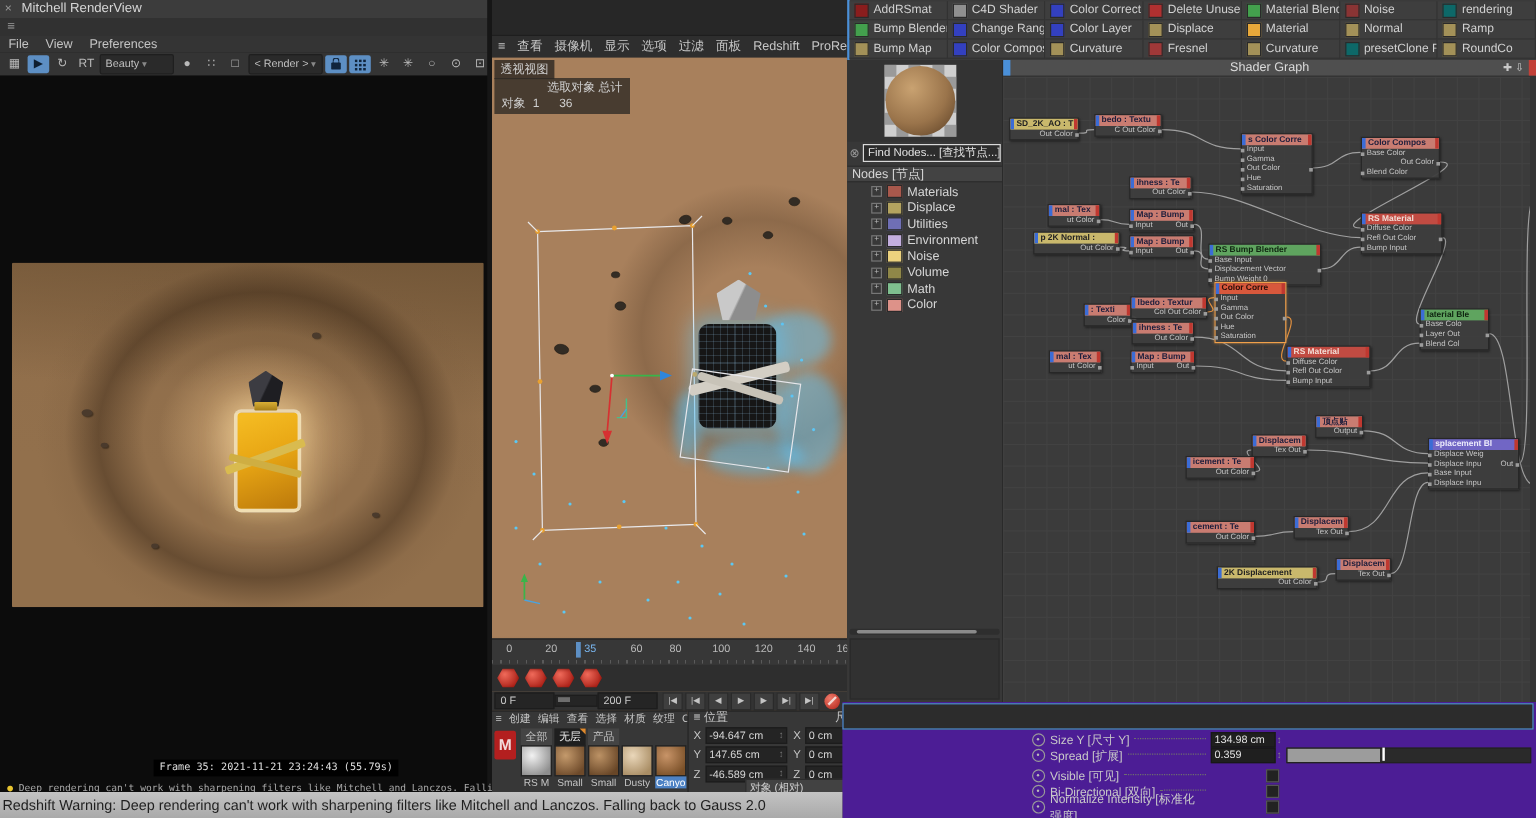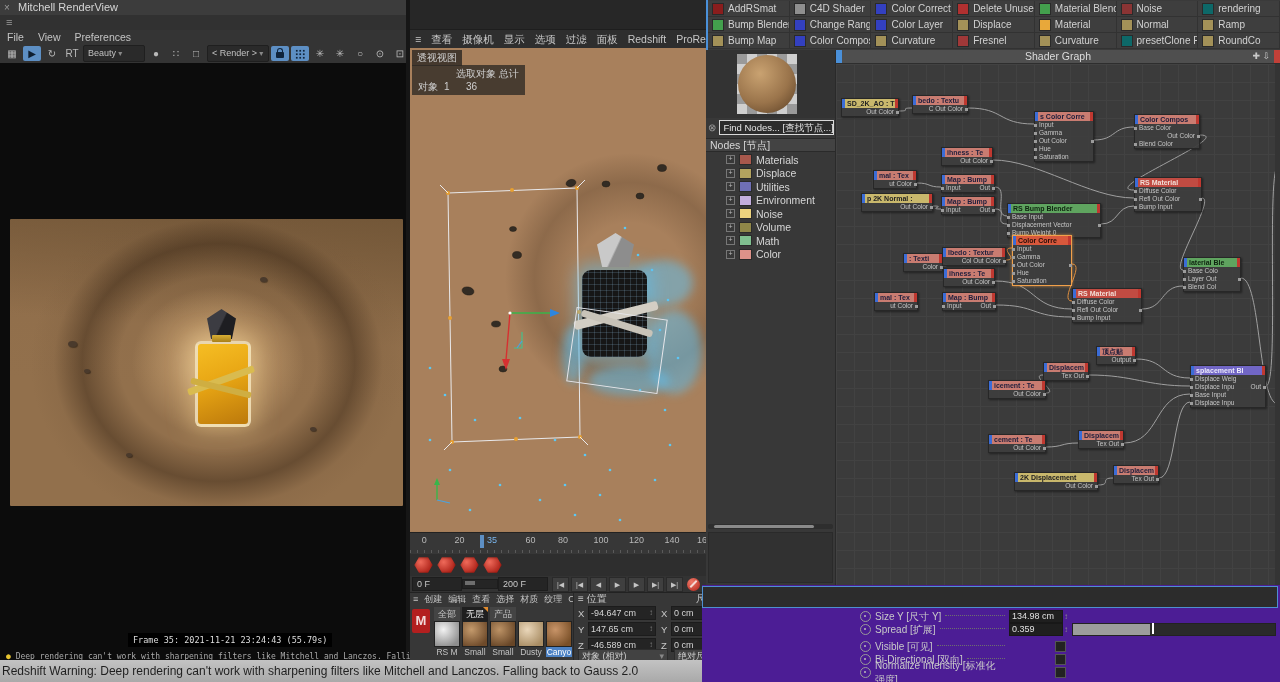--- a/index.html
+++ b/index.html
@@ -473,21 +473,21 @@
           <div class="cm-cell">
             <span class="cm-k">B</span>
             <div class="cm-f c2">
               <span>0 °</span>
               <span class="sp">↕</span>
             </div>
           </div>
         </div>
       </div>
     <div class="cm-combos" id="cm-combos">
-        <div class="cm-combo" style="width: 82px;">
+        <div class="cm-combo" style="width: 82px; margin-left: 43px;">
           <span>对象 (相对)</span>
           <span style="color: rgb(136, 136, 136);">▾</span>
         </div>
         <div class="cm-combo" style="width: 74px;">
           <span>绝对尺寸</span>
           <span style="color: rgb(136, 136, 136);">▾</span>
         </div>
         <div class="cm-apply">应用</div>
       </div>
   </div>

